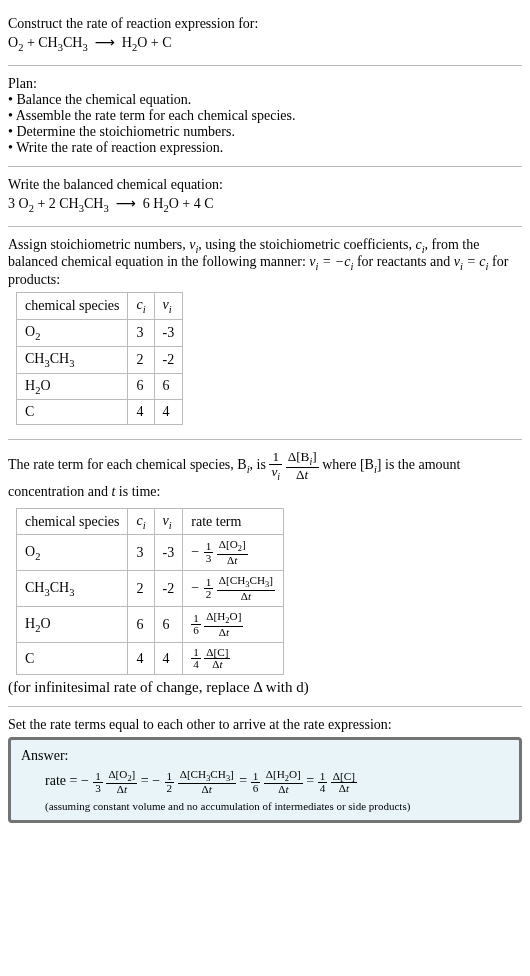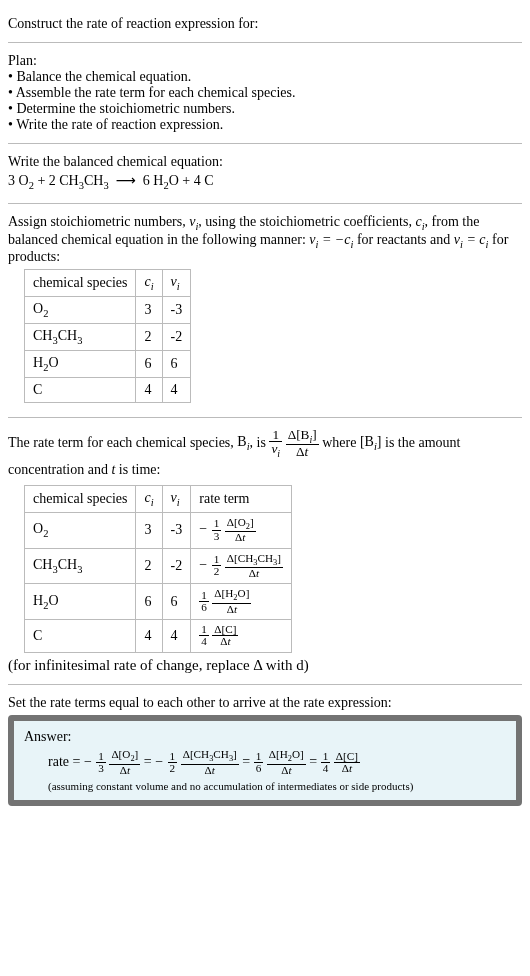--- a/index.html
+++ b/index.html
@@ -18,21 +18,21 @@
     border: none;
     border-top: 1px solid #bbb;
     margin: 2px 0;
   }
   .eq-line {
     margin: 2px 0;
   }
   sub { font-size: 0.75em; vertical-align: sub; }
   table.data {
     border-collapse: collapse;
-    margin: 4px 16px;
+    margin: 4px 8px;
   }
   table.data td, table.data th {
     border: 1px solid #bbb;
     padding: 4px 8px;
     text-align: left;
     font-weight: normal;
   }
   table.data th {
     background: #fff;
   }
@@ -51,21 +51,21 @@
   .frac .den {
     display: block;
     padding: 0 2px;
     font-size: 0.8em;
   }
   .frac-big .num, .frac-big .den {
     font-size: 0.95em;
   }
   .answer-box {
     background: #e8f4f8;
-    border: 6px solid #737373;
+    border: 3px solid #737373;
     border-radius: 4px;
     padding: 8px 10px;
     margin: 4px 0;
   }
   .answer-label {
     display: block;
     margin-bottom: 4px;
   }
   .answer-eq {
     padding-left: 24px;
@@ -83,20 +83,25 @@
   .neg { margin-right:1px; }
   .arrow {
     font-family: sans-serif;
   }
 </style>
 </head>
 <body>
 
 <div class="section">
   <div>Construct the rate of reaction expression for:</div>
+  <div class="eq-line">
+    <span>O<sub>2</sub> + CH<sub>3</sub>CH<sub>3</sub></span>
+    &nbsp;<span class="arrow">⟶</span>&nbsp;
+    <span>H<sub>2</sub>O + C</span>
+  </div>
 </div>
 <hr>
 
 <div class="section">
   <div>Plan:</div>
   <div>• Balance the chemical equation.</div>
   <div>• Assemble the rate term for each chemical species.</div>
   <div>• Determine the stoichiometric numbers.</div>
   <div>• Write the rate of reaction expression.</div>
 </div>

